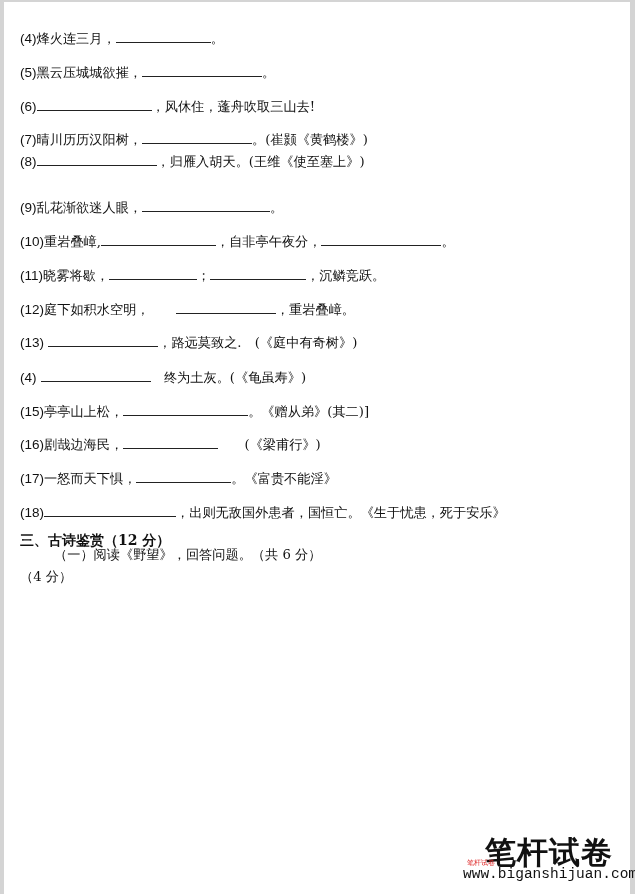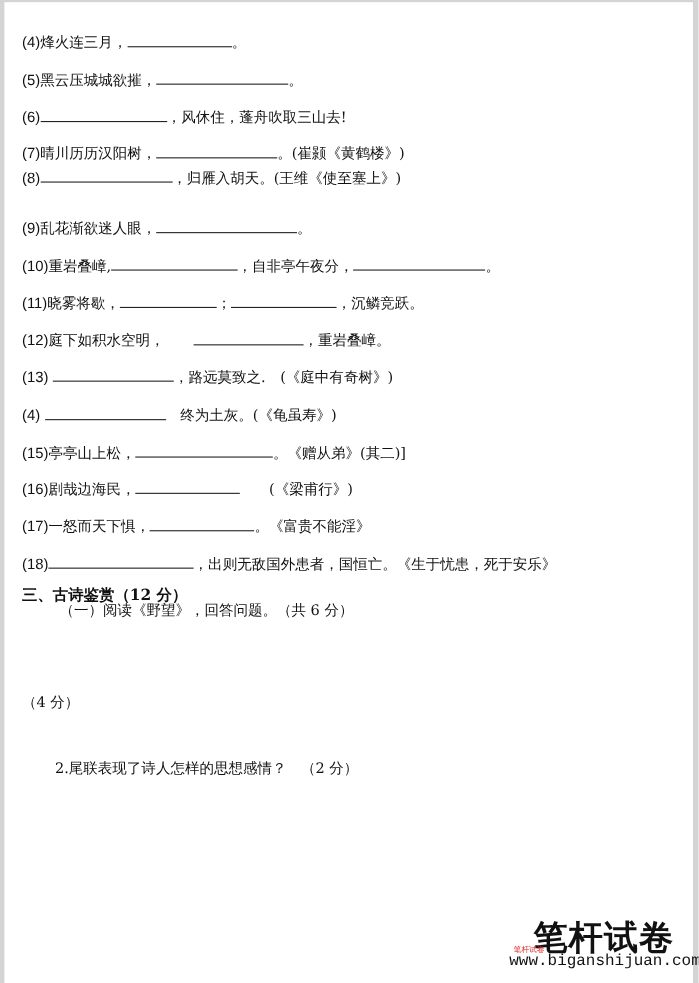--- a/index.html
+++ b/index.html
@@ -33,21 +33,20 @@
       <div class="line" style="top: 331px;"><span class="num">(13)</span><span> </span><span class="blank" style="width:110px"></span><span>，路远莫致之.　(《庭中有奇树》)</span></div>
       <div class="line" style="top: 366px;"><span class="num">(4)</span><span> </span><span class="blank" style="width:110px"></span><span>　终为土灰。(《龟虽寿》)</span></div>
       <div class="line" style="top: 400px;"><span class="num">(15)</span><span>亭亭山上松，</span><span class="blank" style="width:125px"></span><span>。《赠从弟》(其二)]</span></div>
       <div class="line" style="top: 433px;"><span class="num">(16)</span><span>剧哉边海民，</span><span class="blank" style="width:95px"></span><span>　　(《梁甫行》)</span></div>
       <div class="line" style="top: 467px;"><span class="num">(17)</span><span>一怒而天下惧，</span><span class="blank" style="width:95px"></span><span>。《富贵不能淫》</span></div>
       <div class="line" style="top: 501px;"><span class="num">(18)</span><span></span><span class="blank" style="width:132px"></span><span>，出则无敌国外患者，国恒亡。《生于忧患，死于安乐》</span></div>
     </div>
 
   <div class="sec" style="top:530px;">三、古诗鉴赏（12 分）</div>
   <div class="q" style="left:50px;top:544px;">（一）阅读《野望》，回答问题。（共 6 分）</div>
-  <div class="q" style="left:16px;top:628px;">（4 分）</div>
-  <div class="q" style="left:46px;top:688px;">2.尾联表现了诗人怎样的思想感情？　（2 分）</div>
+  <div class="q" style="left:16px;top:566px;">（4 分）</div>
 
   <div class="logo">
     <div class="logo-title">笔杆试卷</div>
     <div class="logo-free">笔杆试卷</div>
     <div class="logo-url">www.biganshijuan.com</div>
   </div>
 </div>
 
 </body></html>

